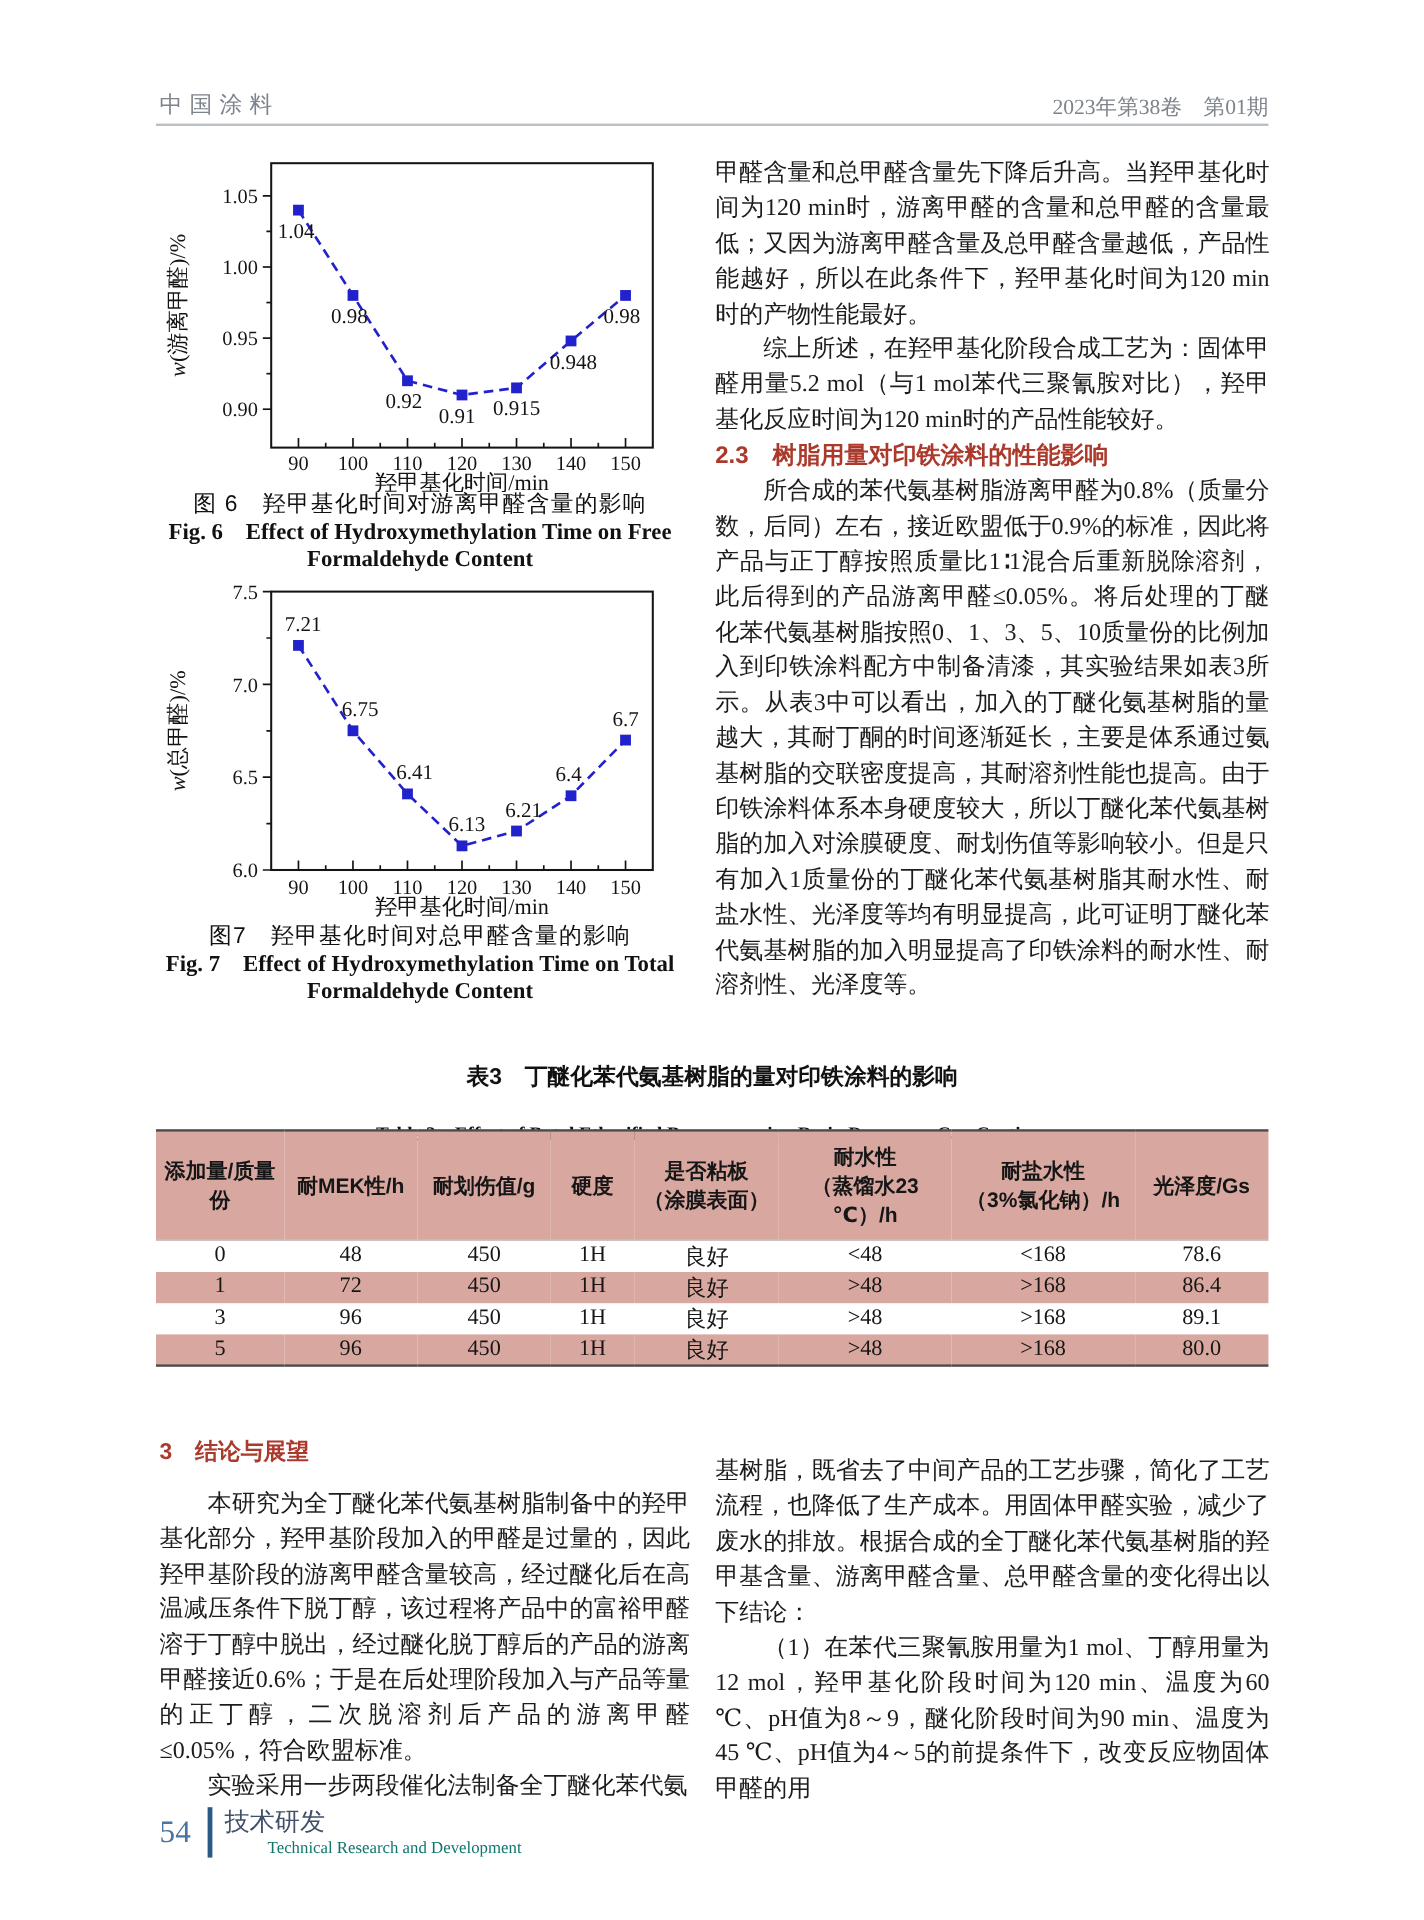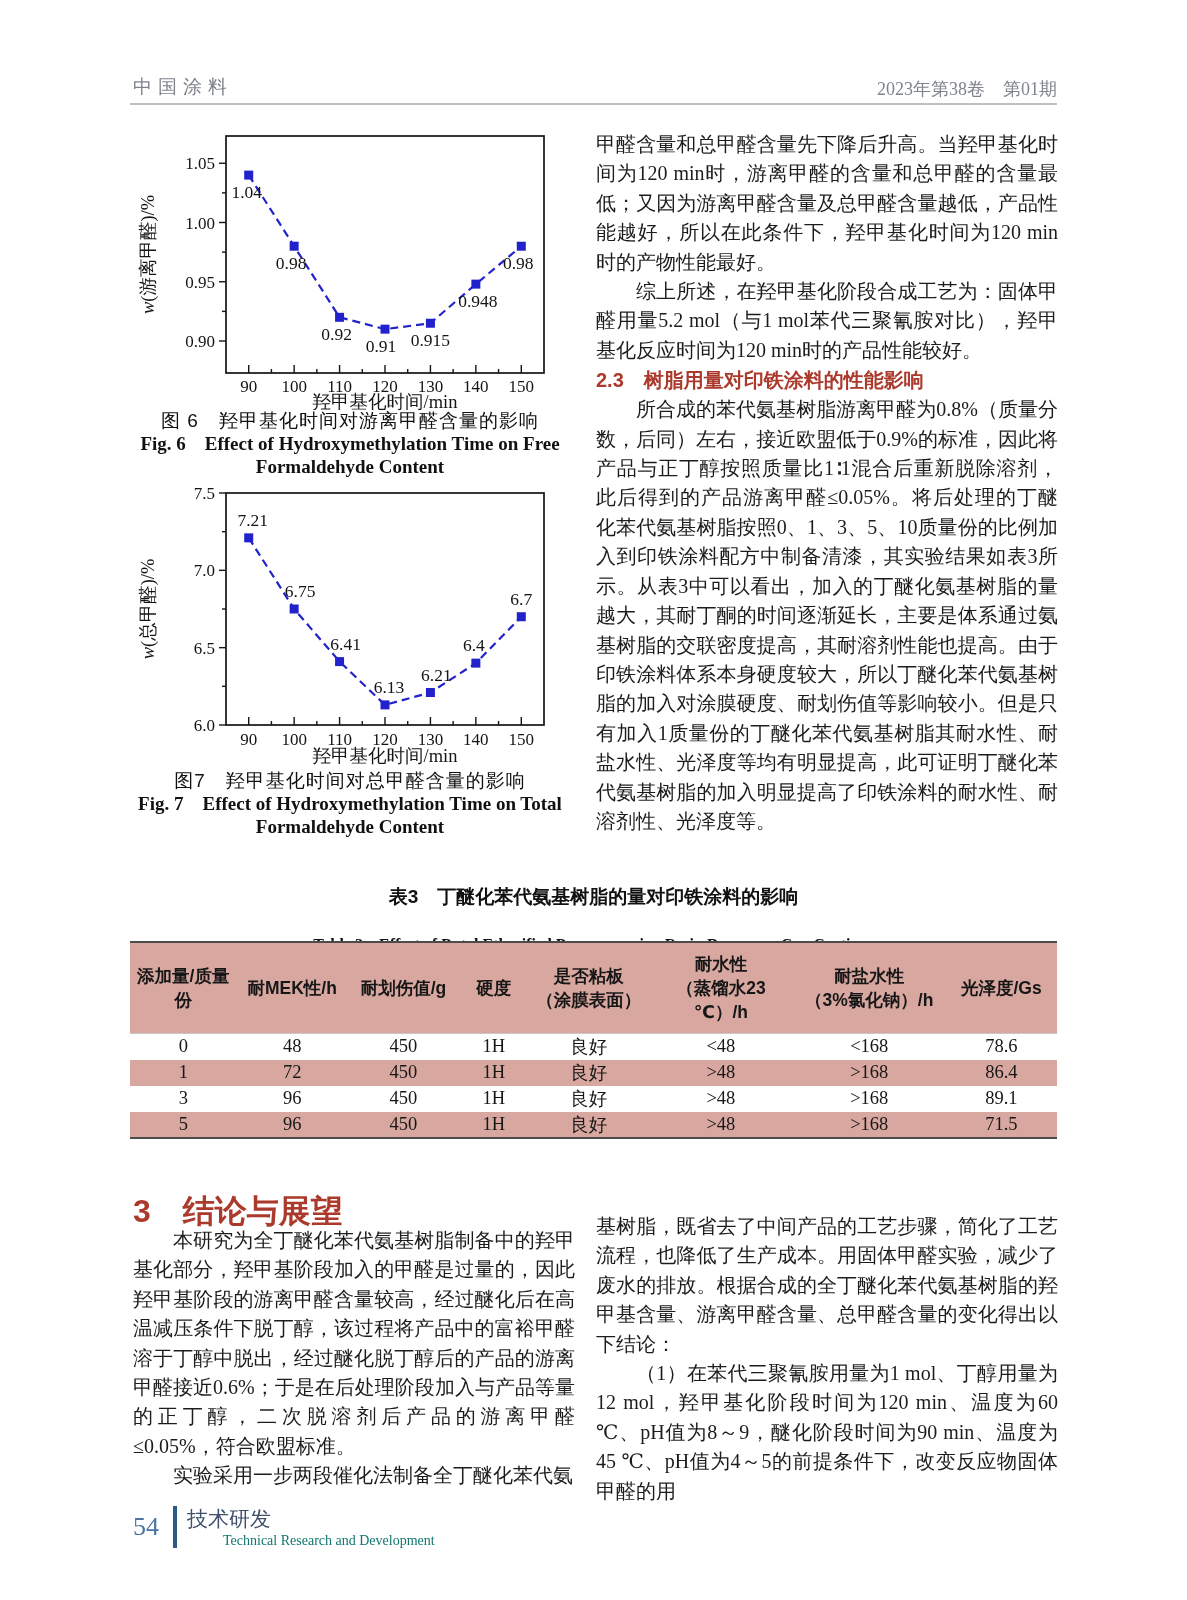--- a/index.html
+++ b/index.html
@@ -43,21 +43,21 @@
   table.results th{
     font-family:"Liberation Sans","DejaVu Sans",sans-serif;font-weight:bold;font-size:17.5px;
     color:#161616;padding:9px 2px;white-space:pre-line;line-height:24px;border-bottom:1.5px solid #c8c8c8;
   }
   table.results td{font-size:18.5px;text-align:center;height:26px;padding:0 2px;color:#161616;}
   tr.stripe{background:var(--table-pink);}
   
   .concl-left{left:133px;top:1196px;width:442px;}
   .concl-heading{
     font-family:"Liberation Sans","DejaVu Sans",sans-serif;font-weight:bold;
-    font-size:32px;line-height:30px;color:var(--accent-red);text-align:left;
+    font-size:19px;line-height:30px;color:var(--accent-red);margin-bottom:13px;text-align:left;
   }
   .concl-right{left:596px;top:1212px;width:462px;}
   
   .footer{left:133px;top:1506px;display:flex;align-items:flex-start;}
   .page-num{font-size:26px;color:#4a74a2;margin-top:6px;}
   .footer-bar{width:4px;height:42px;background:#2b5a86;margin:0 10px 0 14px;}
   .footer-zh{font-family:"Liberation Sans","DejaVu Sans",sans-serif;font-weight:normal;font-size:21px;color:#3f5068;line-height:26px;}
   .footer-en{font-size:14px;color:#0f766e;line-height:18px;margin-left:36px;}
 </style>
 </head>
@@ -246,21 +246,21 @@
           <td>89.1</td>
         </tr>
         <tr class="stripe">
           <td>5</td>
           <td>96</td>
           <td>450</td>
           <td>1H</td>
           <td>良好</td>
           <td>&gt;48</td>
           <td>&gt;168</td>
-          <td>71.5</td>
+          <td>80.0</td>
         </tr>
       </tbody>
   </table>
 </div>
 
 <div class="abs text-col concl-left">
   <p class="concl-heading">3　结论与展望</p>
   <p class="indent">本研究为全丁醚化苯代氨基树脂制备中的羟甲基化部分，羟甲基阶段加入的甲醛是过量的，因此羟甲基阶段的游离甲醛含量较高，经过醚化后在高温减压条件下脱丁醇，该过程将产品中的富裕甲醛溶于丁醇中脱出，经过醚化脱丁醇后的产品的游离甲醛接近0.6%；于是在后处理阶段加入与产品等量的正丁醇，二次脱溶剂后产品的游离甲醛≤0.05%，符合欧盟标准。</p>
   <p class="indent">实验采用一步两段催化法制备全丁醚化苯代氨</p>
 </div>

